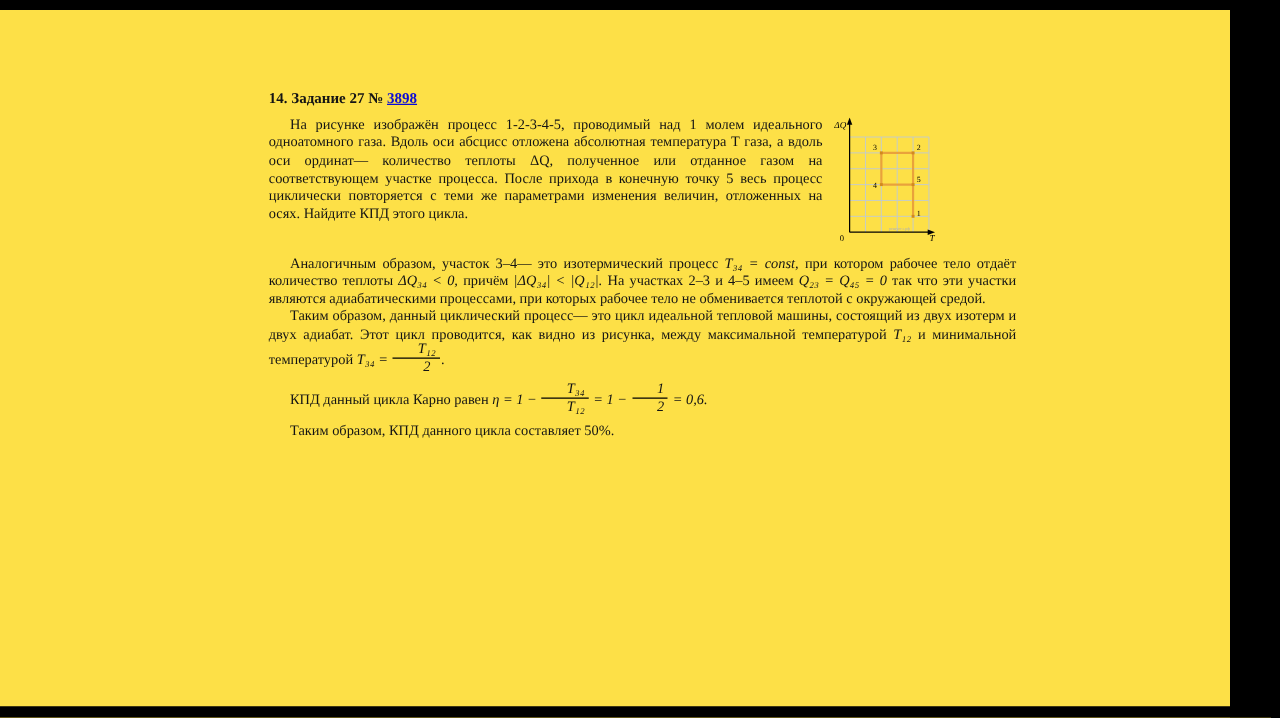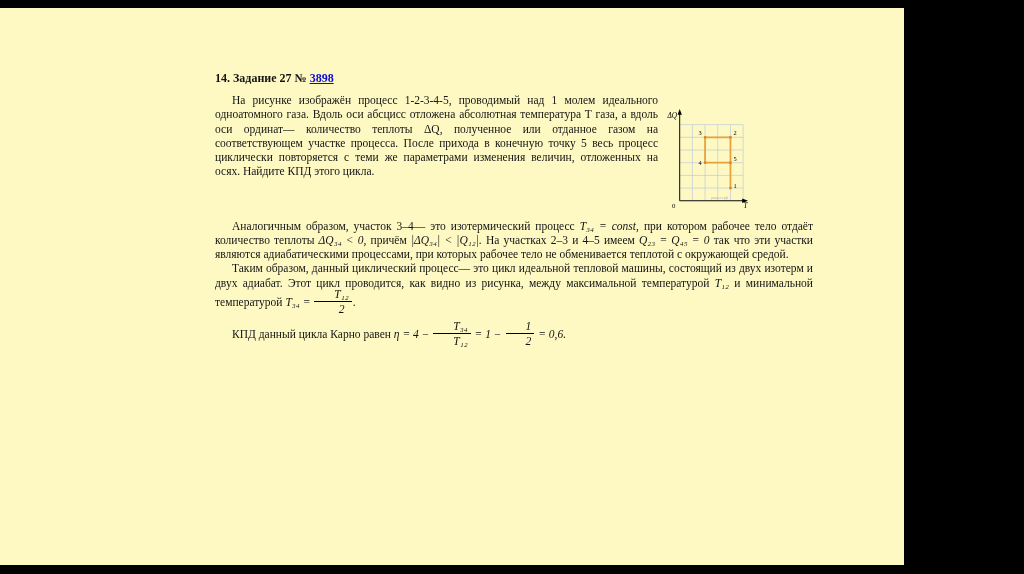--- a/index.html
+++ b/index.html
@@ -1,31 +1,31 @@
 <!DOCTYPE html>
 <html><head>
 <meta charset="utf-8">
 <style>
   html,body{margin:0;padding:0;background:#000;}
   .screen{
-    position:relative;width:904px;height:574px;background:#fef9c3;
+    position:relative;width:984px;height:574px;background:#fde047;
     font-family:"Liberation Serif","DejaVu Serif",serif;color:#141414;
     overflow:hidden;
   }
   .bar{position:absolute;left:0;width:100%;background:#000;}
   .bar.top{top:0;height:8px;}
   .bar.bottom{bottom:0;height:9px;}
 
   .page{position:absolute;left:215px;top:71px;width:598px;font-size:11.5px;}
 
   .title{margin:0 0 7px 0;font-size:12px;font-weight:bold;}
   .title a{color:#0b0bd6;text-decoration:underline;cursor:pointer;}
 
   .problem-block{width:534px;overflow:hidden;}
-  .figure{float:right;width:82px;margin:16px 0 2px 9px;}
+  .figure{float:right;width:82px;margin:1px 0 2px 9px;}
   .figure svg{display:block;width:82px;height:auto;}
 
   .para{margin:0;text-align:justify;line-height:1.24;}
   .indent{text-indent:17px;}
   .solution{margin-top:6px;}
   .answer{margin-top:13px;}
 
   .b{font-weight:bold;}
   .i{font-style:italic;}
   .para .t{font-style:normal;}
@@ -84,18 +84,19 @@
           <text x="45" y="92.3" font-size="3.6" fill="#b3b3b3">решуегэ.рф</text>
         </svg>
       </div>
 
       <p class="para indent">На рисунке изображён процесс 1-2-3-4-5, проводимый над 1 молем идеального одноатомного газа. Вдоль оси абсцисс отложена абсолютная температура T газа, а вдоль оси ординат— количество теплоты ΔQ, полученное или отданное газом на соответствующем участке процесса. После прихода в конечную точку 5 весь процесс циклически повторяется с теми же параметрами изменения величин, отложенных на осях. Найдите КПД этого цикла.</p>
     </div>
 
     <div class="solution">
         <p class="para indent"><span class="t">Аналогичным образом, участок 3–4— это изотермический процесс  </span><span class="i">T₃₄ = const,</span><span class="t">  при котором рабочее тело отдаёт количество теплоты  </span><span class="i">ΔQ₃₄ &lt; 0,</span><span class="t">  причём  </span><span class="i">|ΔQ₃₄| &lt; |Q₁₂|.</span><span class="t">  На участках 2–3 и 4–5 имеем  </span><span class="i">Q₂₃ = Q₄₅ = 0</span><span class="t">  так что эти участки являются адиабатическими процессами, при которых рабочее тело не обменивается теплотой с окружающей средой.</span></p>
         <p class="para indent"><span class="t">Таким образом, данный циклический процесс— это цикл идеальной тепловой машины, состоящий из двух изотерм и двух адиабат. Этот цикл проводится, как видно из рисунка, между максимальной температурой </span><span class="i">T₁₂</span><span class="t"> и минимальной температурой </span><span class="i">T₃₄ = </span><span class="frac"><span class="fn">T₁₂</span><span class="fd">2</span></span><span class="t">.</span></p>
-        <p class="para indent eq"><span class="t">КПД данный цикла Карно равен  </span><span class="i">η = 4 − </span><span class="frac"><span class="fn">T₃₄</span><span class="fd">T₁₂</span></span><span class="i"> = 1 − </span><span class="frac"><span class="fn">1</span><span class="fd">2</span></span><span class="i"> = 0,6.</span></p>
+        <p class="para indent eq"><span class="t">КПД данный цикла Карно равен  </span><span class="i">η = 1 − </span><span class="frac"><span class="fn">T₃₄</span><span class="fd">T₁₂</span></span><span class="i"> = 1 − </span><span class="frac"><span class="fn">1</span><span class="fd">2</span></span><span class="i"> = 0,6.</span></p>
+        <p class="para indent"><span class="t">Таким образом, КПД данного цикла составляет 50%.</span></p>
       </div>
 
 
   </div>
 </div>
 
 </body></html>

